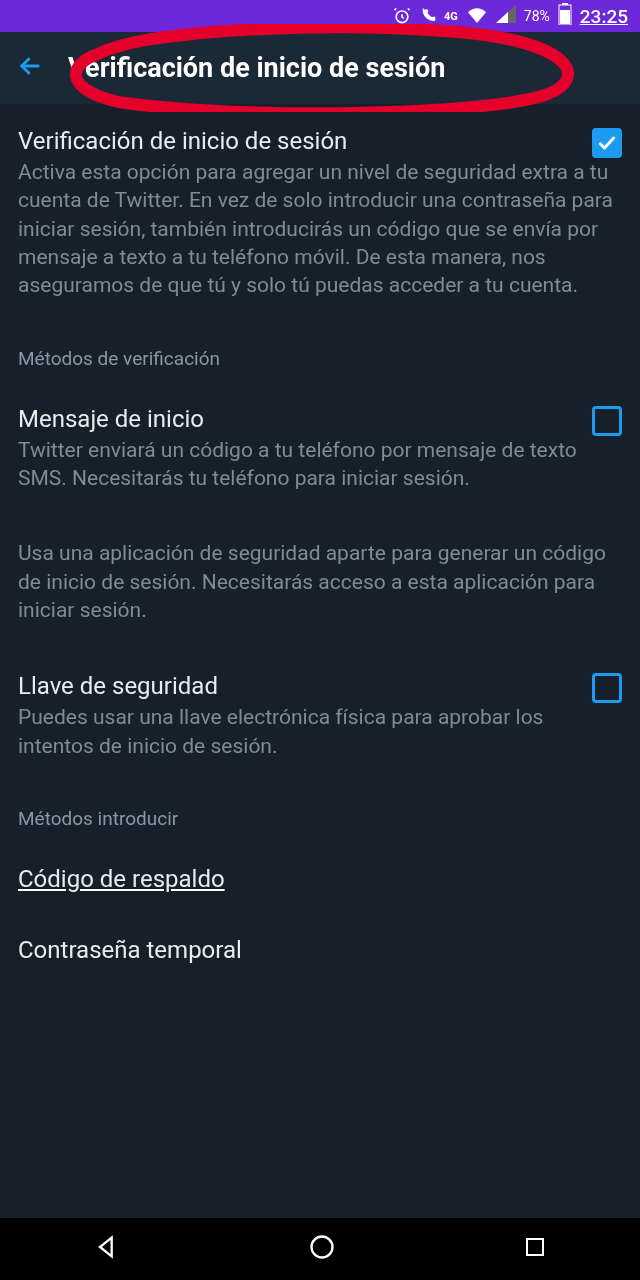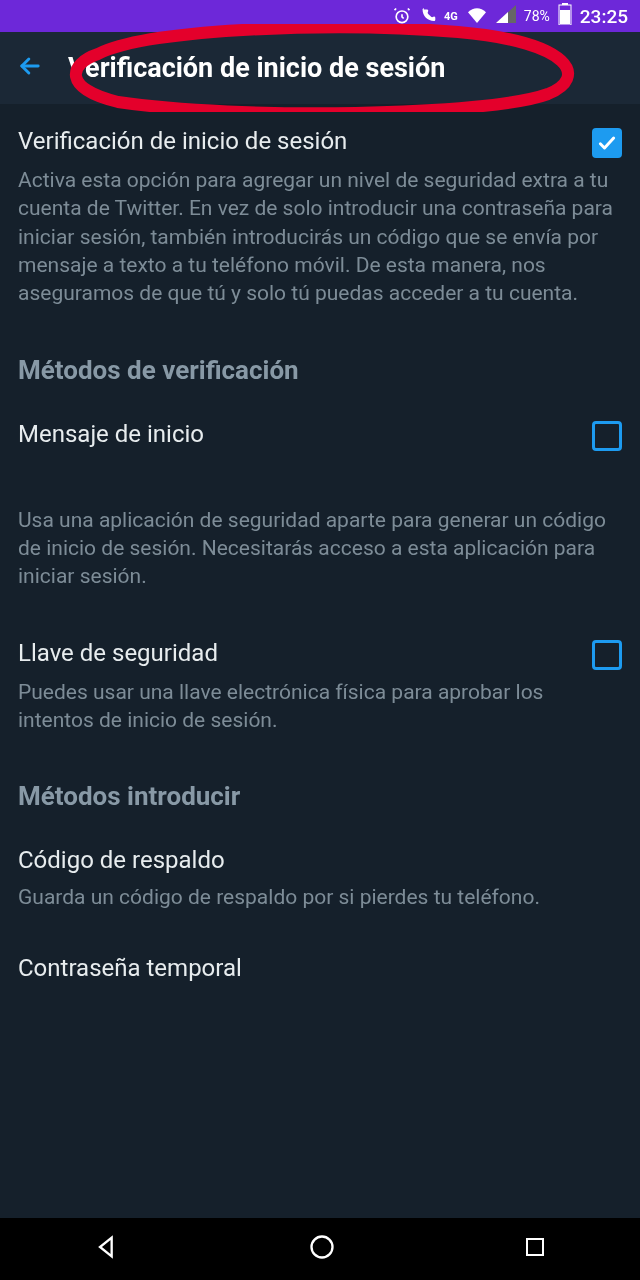--- a/index.html
+++ b/index.html
@@ -61,42 +61,42 @@
     justify-content: space-between;
     align-items: flex-start;
     gap: 14px;
   }
   .item-title {
     font-size: 24px;
     color: #e7ecee;
     line-height: 1.25;
   }
   .item-desc {
-    margin-top: 8px;
+    margin-top: 0;
     font-size: 21px;
     line-height: 1.35;
     color: #7d8c97;
   }
   .checkbox {
     width: 30px;
     height: 30px;
     flex: 0 0 30px;
     border: 3px solid #1d9bf0;
     border-radius: 4px;
     margin-top: 2px;
     display: flex;
     align-items: center;
     justify-content: center;
   }
   .checkbox.checked { background: #1d9bf0; }
   .checkbox.checked svg { display: block; }
   .checkbox svg { display: none; }
   .group-header {
-    font-size: 26px;
-    font-weight: 700;
+    font-size: 19px;
+    font-weight: 400;
     color: #8899a6;
     padding: 22px 18px 12px 18px;
   }
   .nav-bar {
     position: absolute;
     bottom: 0;
     left: 0;
     right: 0;
     height: 62px;
     background: #000;
@@ -136,21 +136,21 @@
       </svg>
   </span>
   <span style="font-size:14px;">78%</span>
   <span>
     <svg width="14" height="22" viewBox="0 0 14 22">
         <rect x="4" y="0" width="6" height="2" fill="#fff"></rect>
         <rect x="1" y="2" width="12" height="20" stroke="#fff" fill="none"></rect>
         <rect x="2" y="7" width="10" height="14" fill="#fff"></rect>
       </svg>
   </span>
-  <span style="font-size:19px;font-weight:500;">23:25</span>
+  <span style="font-size:19px;font-weight:500;text-decoration:underline;">23:25</span>
 </div>
 
 <div class="app-bar">
   <span class="back-arrow">
     <svg width="28" height="28" viewBox="0 0 24 24" fill="none" stroke="#1d9bf0" stroke-width="2.5" stroke-linecap="round" stroke-linejoin="round">
         <path d="M19 12H5"></path>
         <path d="M11 18l-6-6 6-6"></path>
       </svg>
   </span>
   <div class="app-title">Verificación de inicio de sesión</div>
@@ -177,41 +177,41 @@
 
   <div class="group-header">Métodos de verificación</div>
 
   <div class="section">
     <div class="item-row">
       <div class="item-title">Mensaje de inicio</div>
       <div class="checkbox">
         
       </div>
     </div>
+    <div class="item-desc">Twitter enviará un código a tu teléfono por mensaje de texto SMS. Necesitarás tu teléfono para iniciar sesión.</div>
   </div>
 
   <div class="section">
     <div class="item-desc">Usa una aplicación de seguridad aparte para generar un código de inicio de sesión. Necesitarás acceso a esta aplicación para iniciar sesión.</div>
   </div>
 
   <div class="section">
     <div class="item-row">
       <div class="item-title">Llave de seguridad</div>
       <div class="checkbox">
         
       </div>
     </div>
     <div class="item-desc">Puedes usar una llave electrónica física para aprobar los intentos de inicio de sesión.</div>
   </div>
 
   <div class="group-header">Métodos introducir</div>
 
-  <div class="section" style="padding-bottom:18px;">
+  <div class="section" style="padding-bottom:18px;text-decoration:underline;">
     <div class="item-title">Código de respaldo</div>
-    <div class="item-desc">Guarda un código de respaldo por si pierdes tu teléfono.</div>
   </div>
 
   <div class="section" style="padding-bottom:8px;">
     <div class="item-title">Contraseña temporal</div>
   </div>
 
 </div>
 
 <div class="nav-bar">
   <span class="nav-btn">

